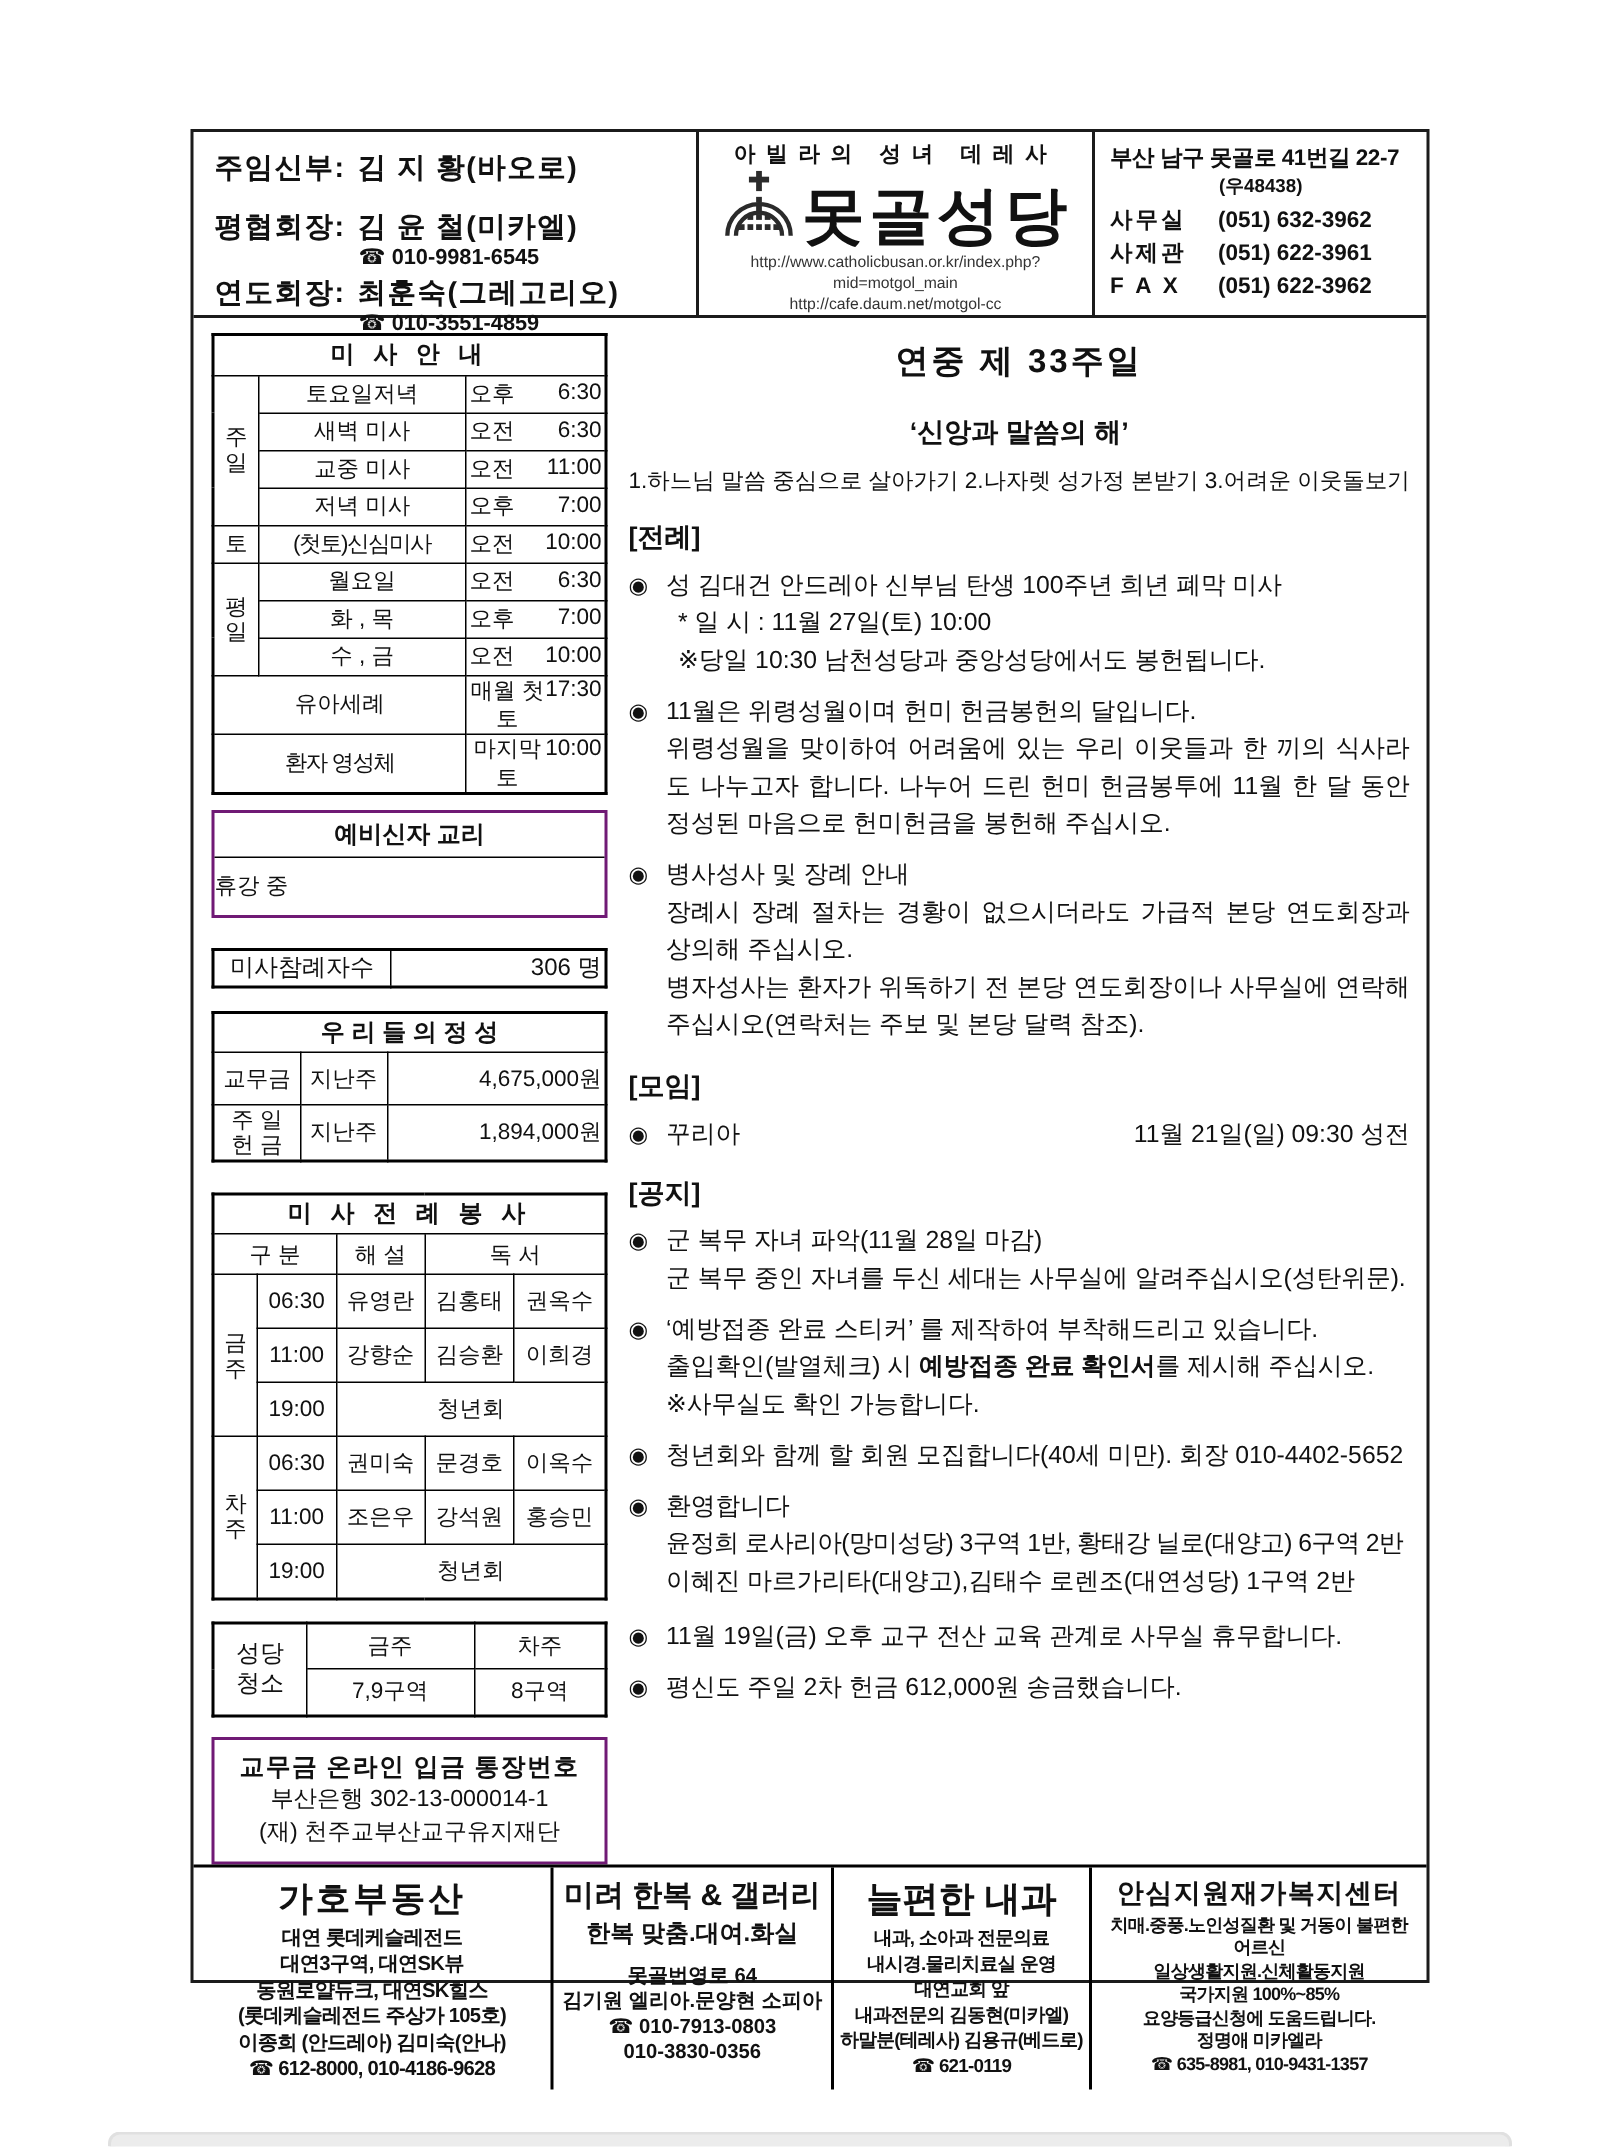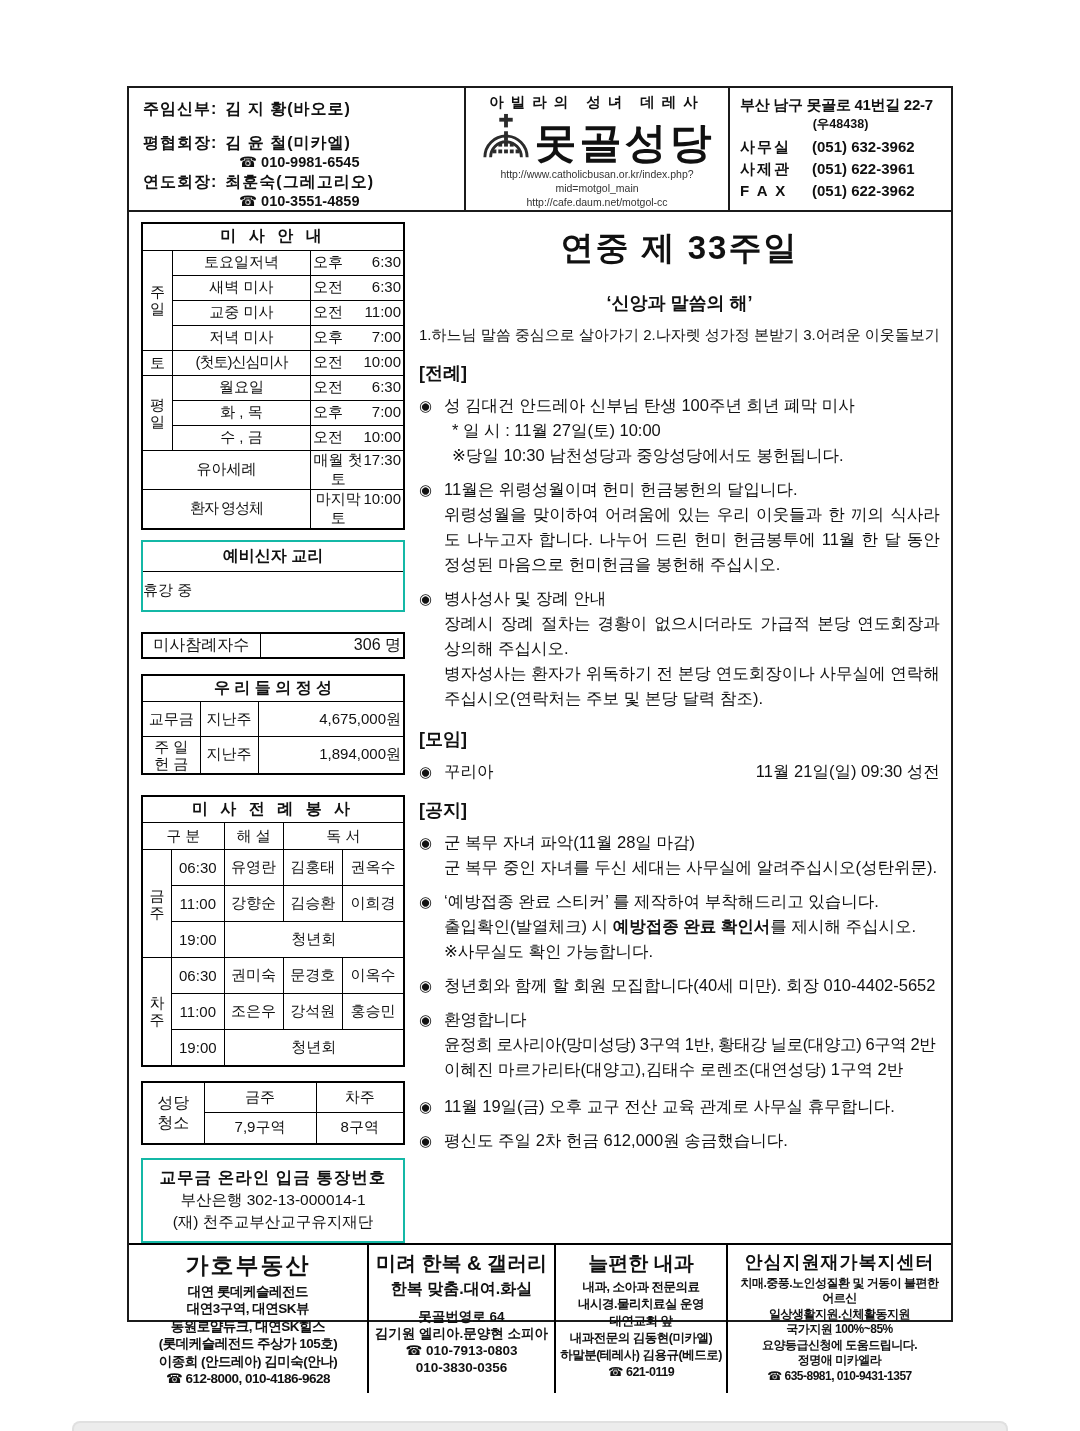--- a/index.html
+++ b/index.html
@@ -8,21 +8,21 @@
     width:1080px; height:1431px; position:relative; overflow:hidden;
     font-family:"Liberation Sans","DejaVu Sans",sans-serif; color:#111;
   }
   .sheet {
     position:absolute; left:127px; top:86px; width:826px; height:1236px;
     border:2px solid #1b1b1b; display:flex; flex-direction:column; background:#fff;
   }
   
   .hdr { display:flex; height:124px; border-bottom:2px solid #1b1b1b; flex-shrink:0; }
   .hdr-left { width:337px; border-right:2px solid #1b1b1b; padding:11px 6px 4px 14px; }
-  .hl-row { display:flex; font-size:16px; font-weight:700; letter-spacing:1px; white-space:nowrap;align-items:center; }
+  .hl-row { display:flex; font-size:19px; font-weight:700; letter-spacing:1px; white-space:nowrap;align-items:center; }
   .hl-row .lb { margin-right:8px; }
   .hl-phone { font-size:14.5px; font-weight:700; padding-left:96px; line-height:17px; margin-bottom:1px;}
   .sp1 { margin-bottom:13px; }
   .hdr-center { width:264px; border-right:2px solid #1b1b1b; text-align:center; padding-top:5px; }
   .tagline { font-size:14.5px; font-weight:700; letter-spacing:7px; margin-bottom:1px; }
   .logo-row { display:flex; align-items:flex-end; justify-content:center; gap:3px; }
   .brand { font-size:42px; font-weight:800; letter-spacing:3px; line-height:44px; }
   .urls { font-size:10.5px; line-height:14px; color:#333; margin-top:2px; }
   .hdr-right { flex:1; padding:8px 10px 4px 10px; }
   .addr { font-size:15px; font-weight:700; white-space:nowrap; letter-spacing:-0.3px;}
@@ -37,51 +37,51 @@
   .tb { border:2px solid #000; font-size:15px; text-align:center; }
   .tb td, .tb th { border:1px solid #000; padding:0 2px; height:25px; font-weight:400; }
   .tb .tt { font-weight:700; font-size:16px; height:27px; }
   .sp-ls { letter-spacing:4px; }
   .vstack { word-break:break-all; line-height:17px; width:26px; padding:0; }
   .bold { font-weight:700; }
   .timecell { padding:0 5px; }
   .timecell .in { display:flex; justify-content:space-between; }
   .amount { text-align:right; padding-right:5px; }
   .mb10 { margin-bottom:10px; } .mb15 { margin-bottom:15px; } .mb20 { margin-bottom:20px; }
-  .box { border:2px solid #14b8a6; }
+  .box { border:2px solid #701a75; }
   .cate-h { border-bottom:1px solid #000; text-align:center; font-weight:700; font-size:16px; padding:4px 0; }
   .cate-b { text-align:left; font-size:15px; padding:9px 0 10px; }
   .acct { padding:7px 4px 8px; text-align:center; }
   .acct .l1 { font-weight:800; font-size:16.5px; letter-spacing:1px; }
   .acct .l2 { font-size:15.5px; line-height:22px; }
   .tb-roster td { height:36px; }
   .tb-roster .hrow td { height:27px; }
   .tb-clean td { height:31px; font-size:15px; }
   
-  .m-title { text-align:center; font-size:33px; font-weight:800; letter-spacing:2px; margin:4px 0 20px; }
+  .m-title { text-align:center; font-size:22px; font-weight:800; letter-spacing:2px; margin:4px 0 20px; }
   .m-sub { text-align:center; font-size:18px; font-weight:800; margin-bottom:11px; }
   .m-motto { font-size:15px; text-align:center; margin-bottom:16px; white-space:nowrap; }
   .sec-h { font-weight:800; font-size:18px; margin:8px 0 8px; }
   .item { display:flex; margin-bottom:9px; font-size:16.5px; line-height:25px; }
   .blt { width:25px; flex-shrink:0; font-size:15px; }
   .itx { flex:1; }
   .just { text-align:justify; }
   .meet { display:flex; justify-content:space-between; }
   
   .ads { display:flex; border-top:2px solid #000; height:150px; margin-top:auto; flex-shrink:0; }
   .ad { border-right:2px solid #000; text-align:center; padding:5px 3px; overflow:hidden; }
   .ad:last-child { border-right:none; flex:1; }
   .ad-t { font-weight:800; margin-bottom:2px; }
   .ad .ln { font-weight:700; }
   .ad1 { width:240px; } .ad1 .ad-t { font-size:23px; letter-spacing:2px; }
   .ad1 .ln { font-size:13.5px; line-height:17.5px; letter-spacing:-0.5px;}
   .ad2 { width:187px; } .ad2 .ad-t { font-size:20px; }
   .ad2 .ln0 { font-size:16px; font-weight:700; margin-bottom:8px;}
   .ad2 .ln { font-size:13.5px; line-height:17px; }
-  .ad3 { width:172px; } .ad3 .ad-t { font-size:20px; }
+  .ad3 { width:172px; } .ad3 .ad-t { font-size:24px; }
   .ad3 .ln { font-size:12.5px; line-height:17px; letter-spacing:-0.5px;}
   .ad4 .ad-t { font-size:18px; letter-spacing:1px;}
   .ad4 .ln { font-size:12px; line-height:15.5px; letter-spacing:-0.5px;}
   .next-page {
     position:absolute; left:72px; right:72px; bottom:0; height:10px;
     background:#ececec; border:2px solid #e0e0e0; border-bottom:none;
     border-radius:8px 8px 0 0;
   }
 </style>
 </head>

